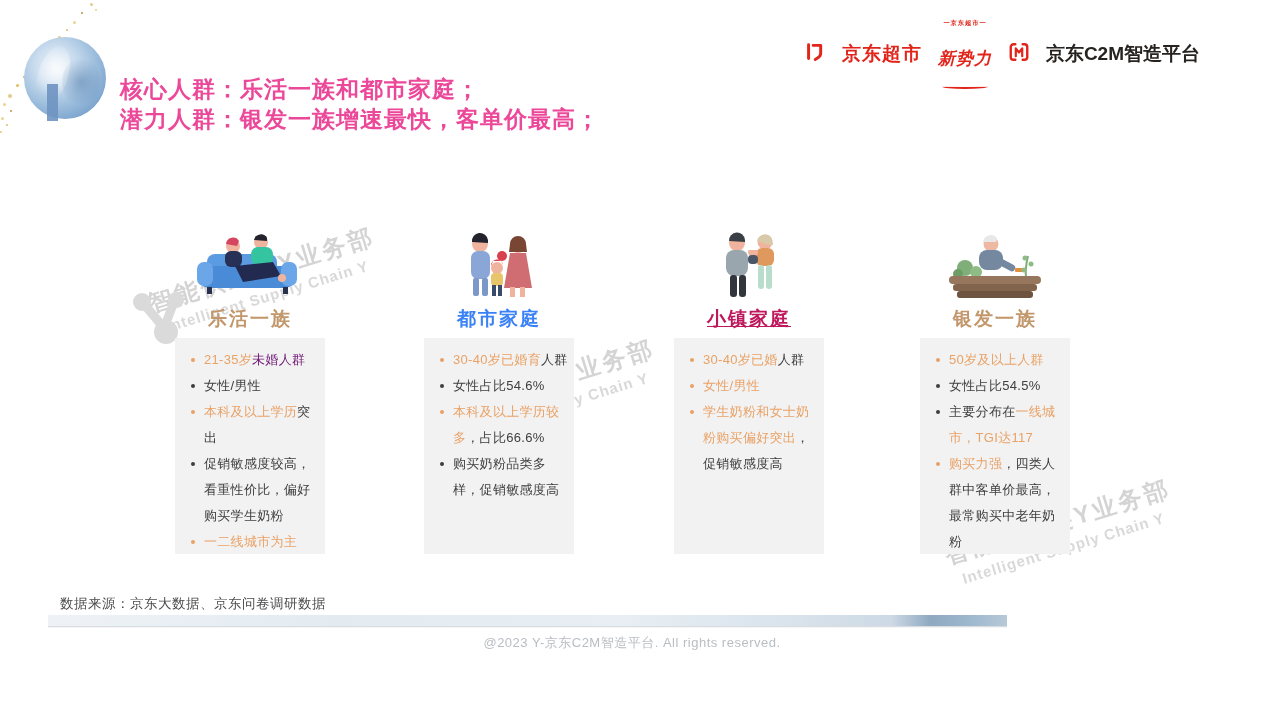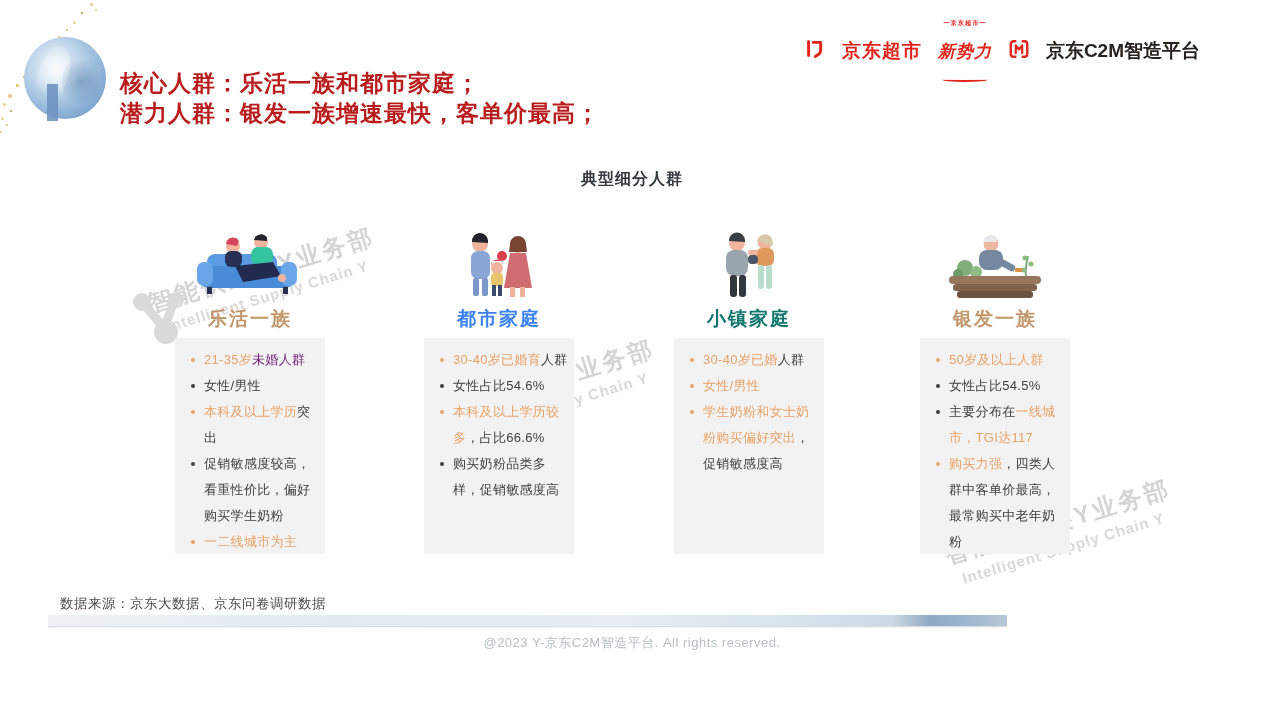--- a/index.html
+++ b/index.html
@@ -17,26 +17,26 @@
   .deco-circle .vein2 { position:absolute; left:38px; top:20px; width:38px; height:50px; border-radius:50%;
     background:radial-gradient(circle at 50% 50%, rgba(90,130,175,.55), rgba(90,130,175,0) 75%); }
   .deco-bar { position:absolute; left:47px; top:84px; width:11px; height:37px; background:#6e94c1; opacity:.9; z-index:2; }
 
   
   .brand-bar { position:absolute; top:19px; right:64px; display:flex; align-items:center; gap:16px; z-index:5; }
   .logo { display:flex; align-items:center; gap:16px; }
   .logo-text { font-size:19px; font-weight:bold; letter-spacing:1px; }
   .newpower { display:flex; flex-direction:column; align-items:center; line-height:1; }
   .newpower .np-top { font-size:7px; font-weight:bold; letter-spacing:1px; transform:scale(.9); white-space:nowrap; }
-  .newpower .np-main { font-size:17px; font-weight:bold; font-style:italic; letter-spacing:1px; margin-top:1px; }
+  .newpower .np-main { font-size:17px; font-weight:bold; font-style:italic; letter-spacing:1px; margin-top:8px; }
   .newpower .np-underline { width:46px; height:5px; border-bottom:2px solid #e1251b; border-radius:0 0 60% 60%; margin-top:1px; }
 
   
-  .page-title { position:absolute; left:120px; top:68px; font-size:23px; font-weight:bold;
-    color:#b91c1c; line-height:30px; letter-spacing:1px; z-index:5; }
+  .page-title { position:absolute; left:120px; top:74px; font-size:23px; font-weight:bold;
+    color:#ec4899; line-height:30px; letter-spacing:1px; z-index:5; }
   .section-title { position:absolute; left:0; top:169px; width:100%; text-align:center;
     font-size:16px; font-weight:bold; color:#34383c; letter-spacing:1px; z-index:5; }
 
   
   .wm { position:absolute; z-index:1; transform:rotate(-17deg); transform-origin:0 50%; white-space:nowrap; }
   .wm .wm-cn { font-size:24px; font-weight:bold; color:#d4d4d4; letter-spacing:3px; }
   .wm .wm-en { font-size:15px; font-weight:bold; color:#d9d9d9; letter-spacing:1px; margin-top:2px; margin-left:10px; }
   .wm-molecule { position:absolute; left:130px; top:288px; z-index:1; }
 
   
@@ -114,21 +114,20 @@
       </span>
       <span class="logo-text" style="color:#26221f;letter-spacing:0">京东C2M智造平台</span>
     </div>
   </div>
 
   <div class="page-title">
     <div>核心人群：乐活一族和都市家庭；</div>
     <div>潜力人群：银发一族增速最快，客单价最高；</div>
   </div>
 
-  <div class="section-title">典型细分人群</div>
 
   <div class="wm" style="left:152px; top:288px;">
     <div class="wm-cn">智能供应链Y业务部</div>
     <div class="wm-en">Intelligent Supply Chain Y</div>
   </div>
   <div class="wm" style="left:432px; top:400px;">
     <div class="wm-cn">智能供应链Y业务部</div>
     <div class="wm-en">Intelligent Supply Chain Y</div>
   </div>
   <div class="wm" style="left:948px; top:540px;">
@@ -218,21 +217,21 @@
     <circle cx="66" cy="10" r="7.5" fill="#f0b49e"></circle>
             <path d="M58 9 a8 8 0 0 1 15 -2 l1 6 h-4 z" fill="#d8c9a8"></path>
     <rect x="57" y="16" width="18" height="18" rx="6" fill="#e0995c"></rect>
     <rect x="59" y="33" width="6" height="24" rx="3" fill="#b8ddcc"></rect>
             <rect x="67" y="33" width="6" height="24" rx="3" fill="#b8ddcc"></rect>
     <circle cx="54" cy="20" r="5" fill="#f0b49e"></circle>
             <path d="M49 18 a5 5 0 0 1 10 0 z" fill="#fff"></path>
     <rect x="49" y="23" width="10" height="9" rx="4" fill="#4a5568"></rect>
   </svg>
         </div>
-        <div class="seg-name" style="color: #0f766e;">小镇家庭</div>
+        <div class="seg-name" style="color: #be185d; text-decoration: underline;">小镇家庭</div>
         <div class="seg-card">
           <ul>
             <li><span class="dot" style="background: rgb(233, 162, 102);"></span><span style="color: rgb(233, 162, 102);">30-40岁已婚</span><span style="color: rgb(62, 62, 62);">人群</span></li>
             <li><span class="dot" style="background: rgb(233, 162, 102);"></span><span style="color: rgb(233, 162, 102);">女性/男性</span></li>
             <li><span class="dot" style="background: rgb(233, 162, 102);"></span><span style="color: rgb(233, 162, 102);">学生奶粉和女士奶粉购买偏好突出</span><span style="color: rgb(62, 62, 62);">，促销敏感度高</span></li>
           </ul>
         </div>
       </div>
       <div class="seg-col" style="left: 920px;">
         <div class="seg-illus">

